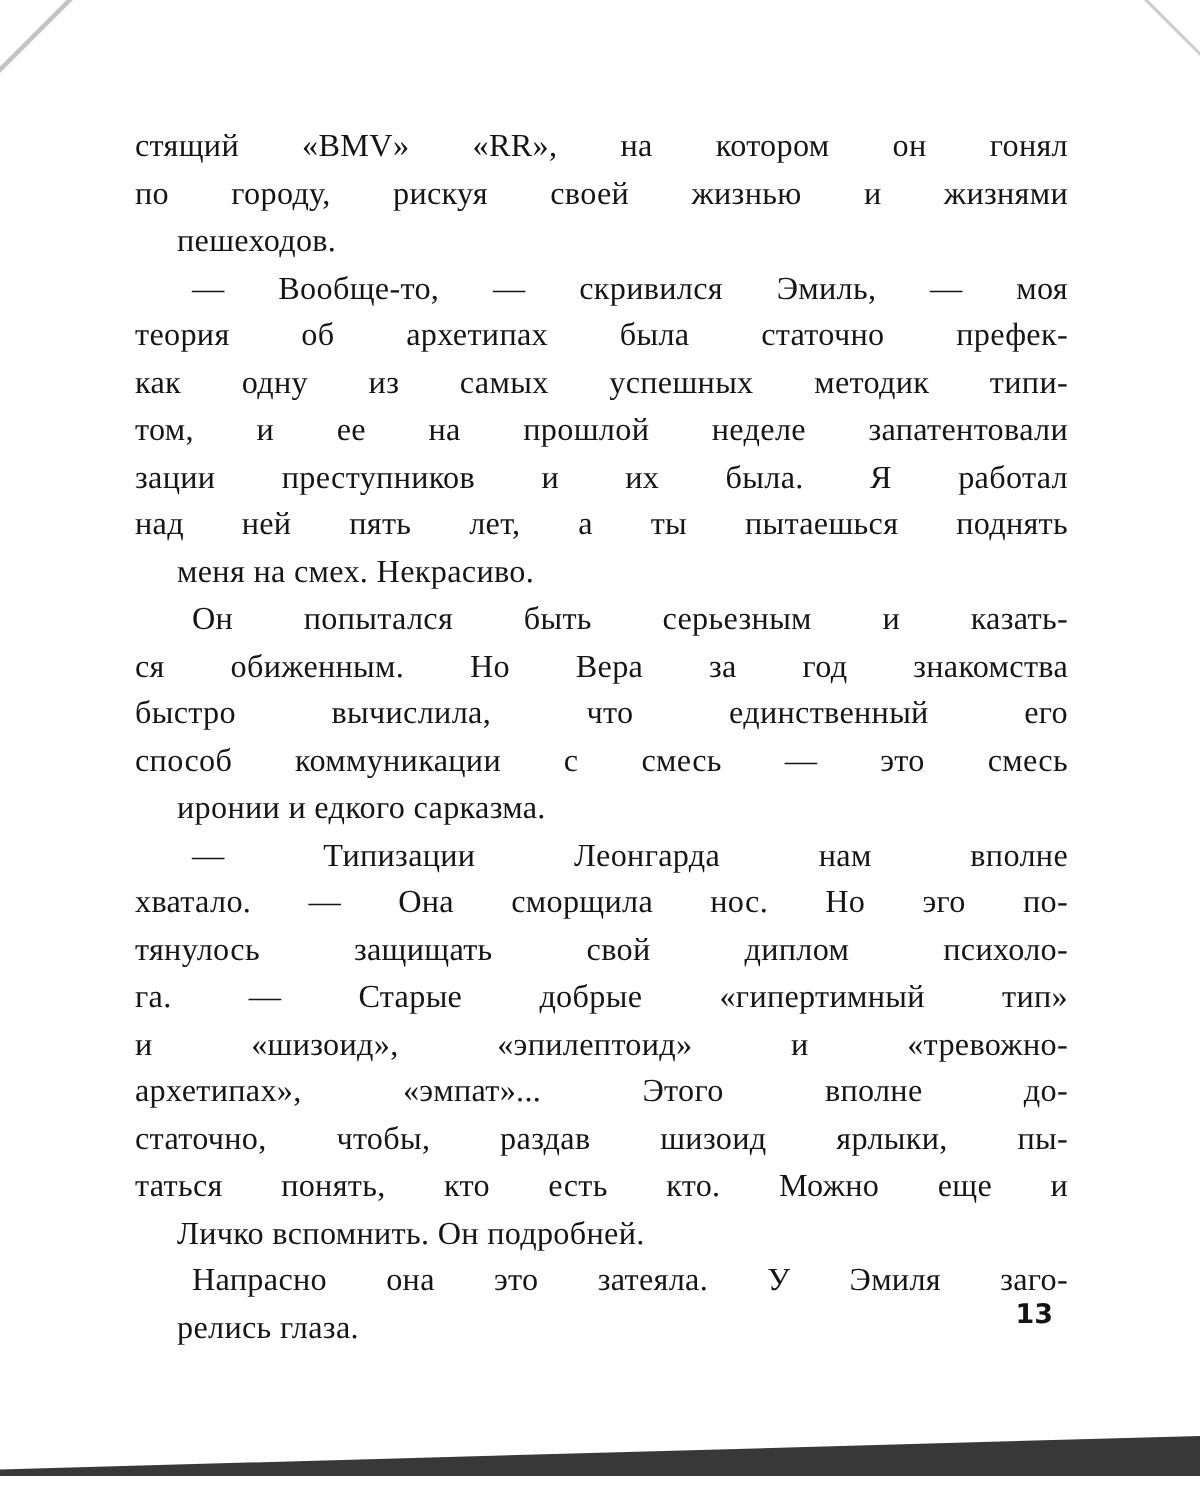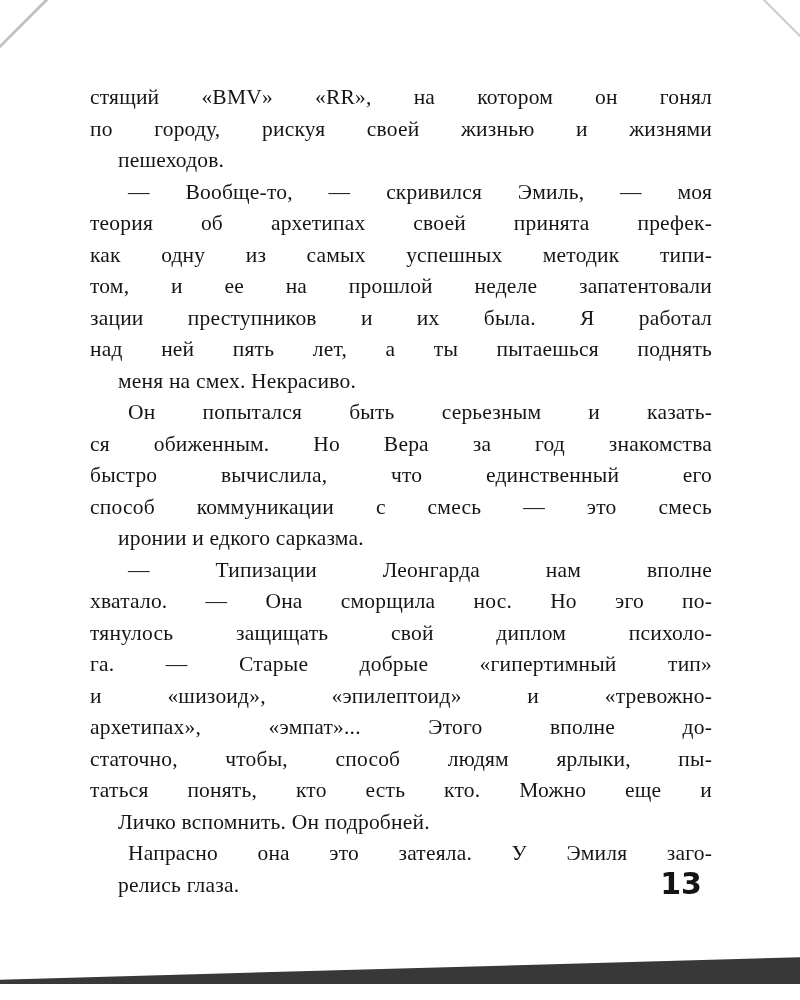--- a/index.html
+++ b/index.html
@@ -39,21 +39,21 @@
   }
   .line.indent {
     text-indent: 38px;
   }
   .page-number {
     position: absolute;
     top: 866px;
     right: 98px;
     font-family: "DejaVu Sans", "Liberation Sans", sans-serif;
     font-weight: bold;
-    font-size: 30px;
+    font-size: 18px;
     color: #141414;
   }
   
   .edge-bottom {
     position: absolute;
     left: -12px;
     bottom: -30px;
     width: 840px;
     height: 34px;
     background: #383838;
@@ -85,42 +85,42 @@
 
 <div class="book-page">
   <div class="text-block" id="text-block">
       <div class="paragraph">
         <div class="line">стящий «BMV» «RR», на котором он гонял</div>
         <div class="line">по городу, рискуя своей жизнью и жизнями</div>
         <div class="line last">пешеходов.</div>
       </div>
       <div class="paragraph">
         <div class="line indent">— Вообще-то, — скривился Эмиль, — моя</div>
-        <div class="line">теория об архетипах своей принята префек-</div>
+        <div class="line">теория об архетипах была статочно префек-</div>
         <div class="line">как одну из самых успешных методик типи-</div>
         <div class="line">том, и ее на прошлой неделе запатентовали</div>
         <div class="line">зации преступников и их была. Я работал</div>
         <div class="line">над ней пять лет, а ты пытаешься поднять</div>
         <div class="line last">меня на смех. Некрасиво.</div>
       </div>
       <div class="paragraph">
         <div class="line indent">Он попытался быть серьезным и казать-</div>
         <div class="line">ся обиженным. Но Вера за год знакомства</div>
         <div class="line">быстро вычислила, что единственный его</div>
         <div class="line">способ коммуникации с смесь — это смесь</div>
         <div class="line last">иронии и едкого сарказма.</div>
       </div>
       <div class="paragraph">
         <div class="line indent">— Типизации Леонгарда нам вполне</div>
         <div class="line">хватало. — Она сморщила нос. Но эго по-</div>
         <div class="line">тянулось защищать свой диплом психоло-</div>
         <div class="line">га. — Старые добрые «гипертимный тип»</div>
         <div class="line">и «шизоид», «эпилептоид» и «тревожно-</div>
         <div class="line">архетипах», «эмпат»... Этого вполне до-</div>
-        <div class="line">статочно, чтобы, способ людям ярлыки, пы-</div>
+        <div class="line">статочно, чтобы, раздав шизоид ярлыки, пы-</div>
         <div class="line">таться понять, кто есть кто. Можно еще и</div>
         <div class="line last">Личко вспомнить. Он подробней.</div>
       </div>
       <div class="paragraph">
         <div class="line indent">Напрасно она это затеяла. У Эмиля заго-</div>
         <div class="line last">релись глаза.</div>
       </div>
     </div>
   <div class="page-number">13</div>
   <div class="corner-line corner-tl"></div>

